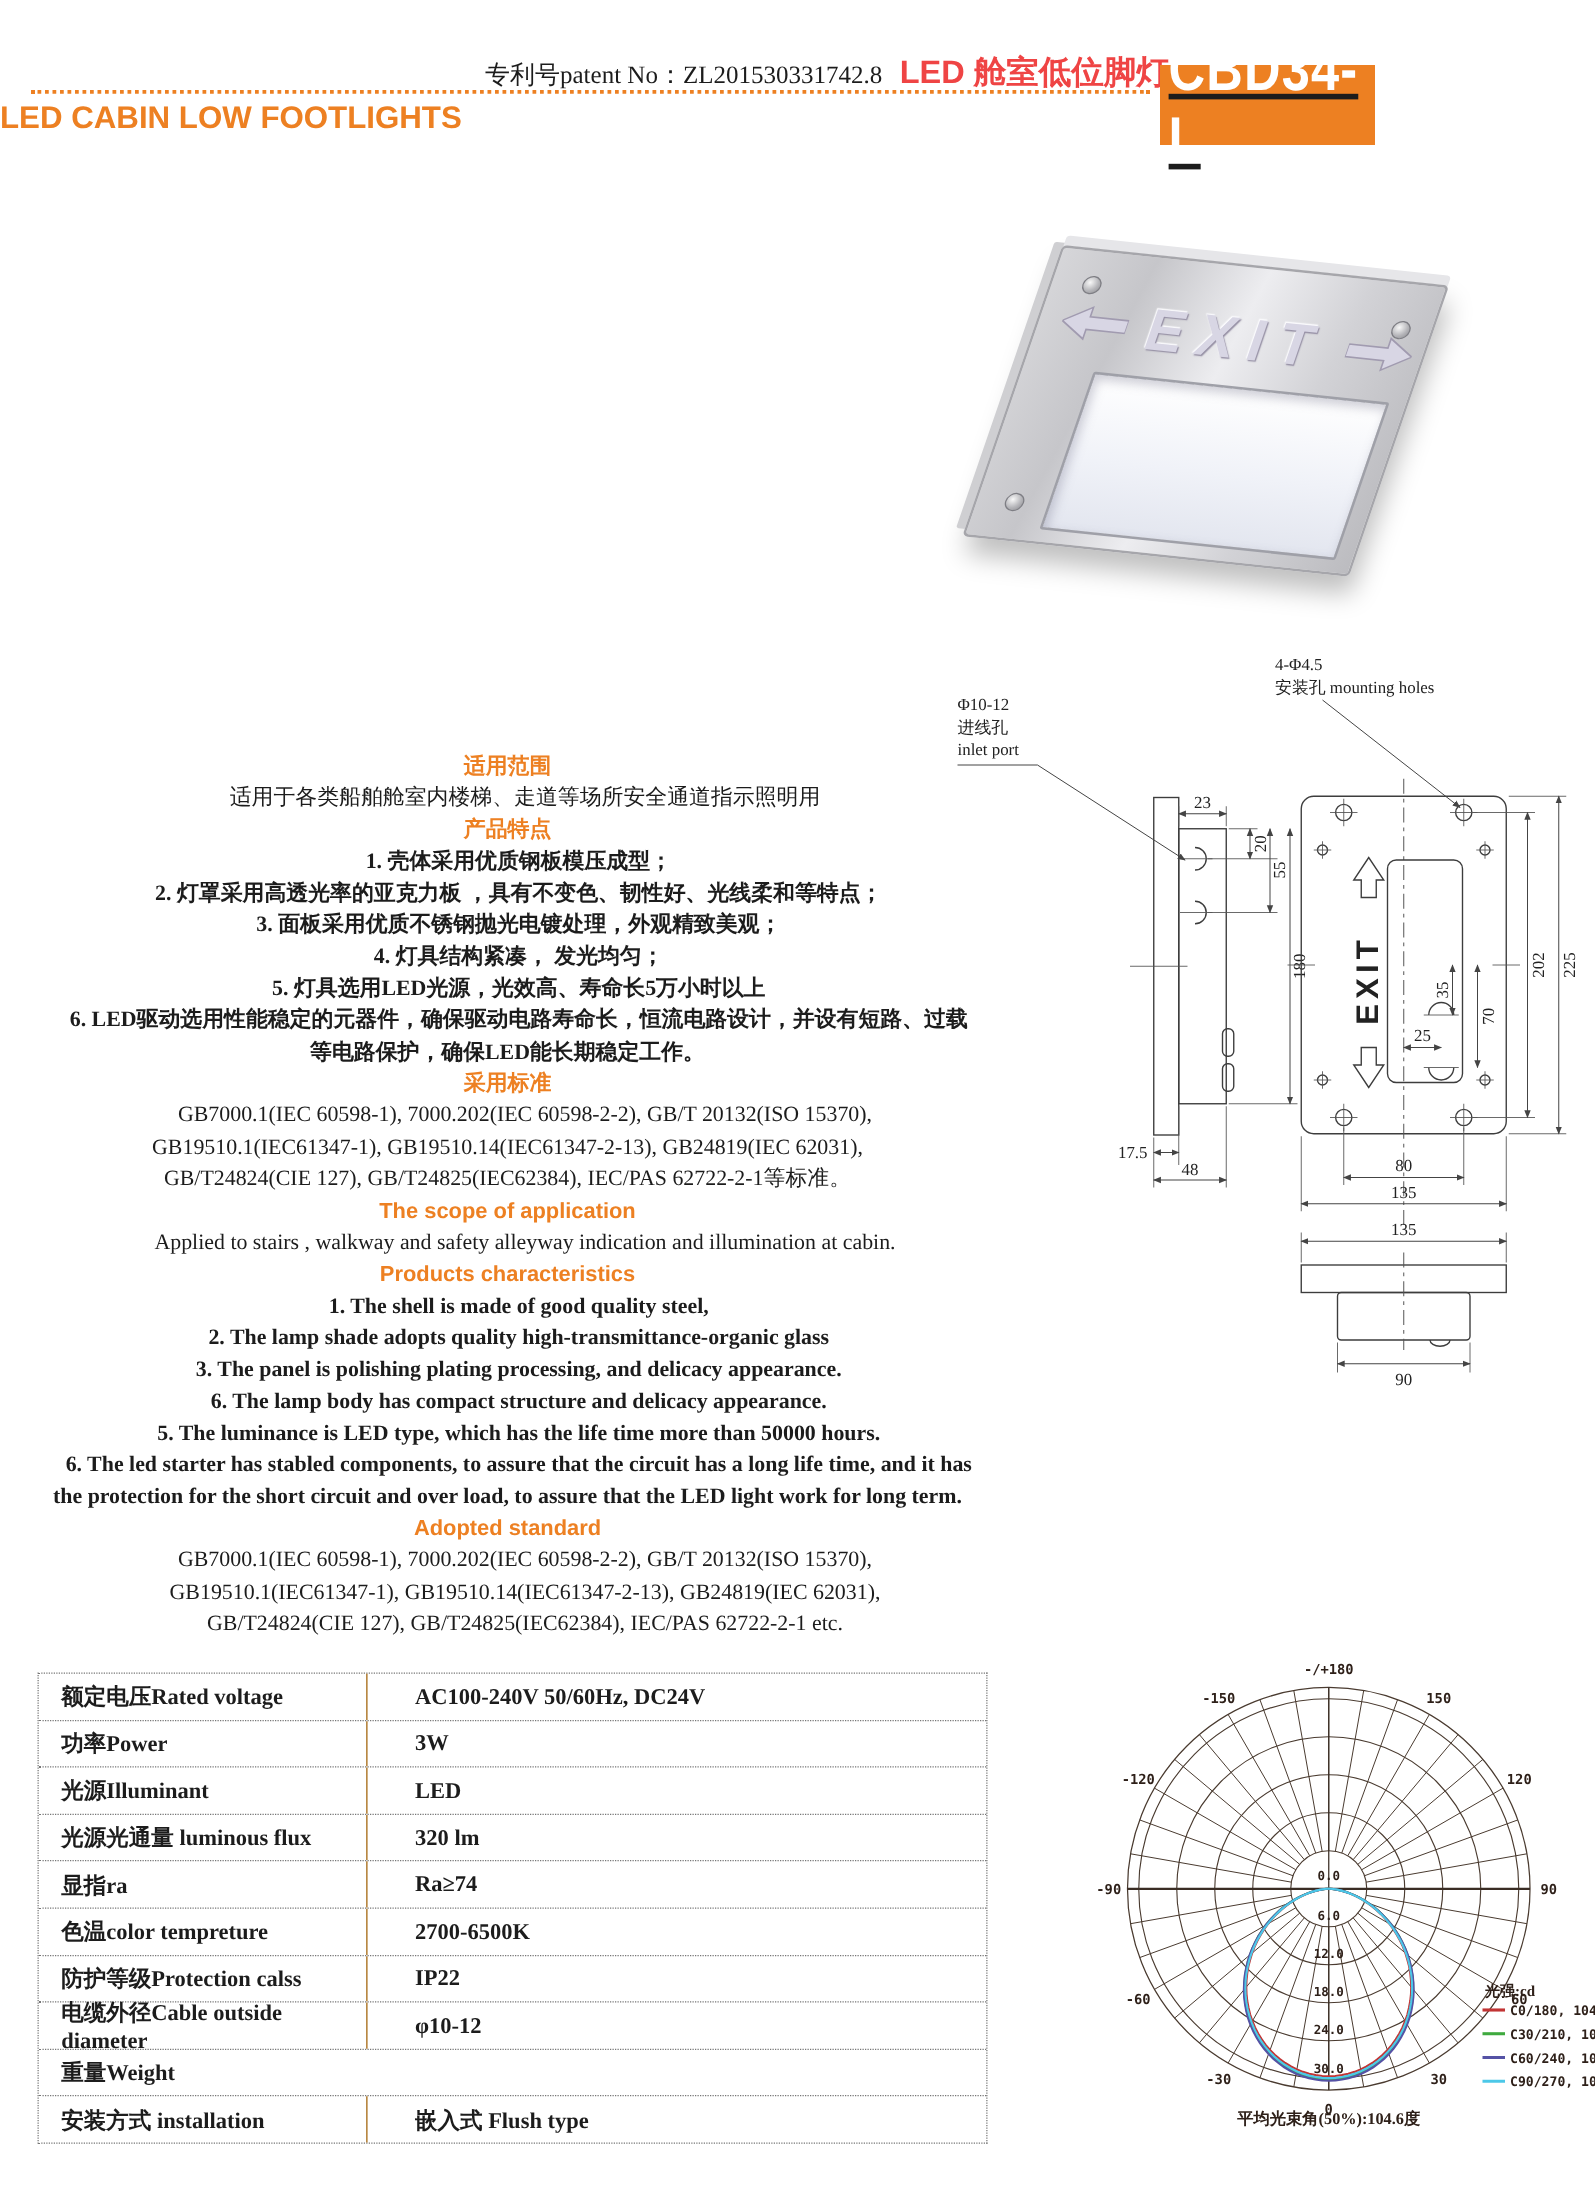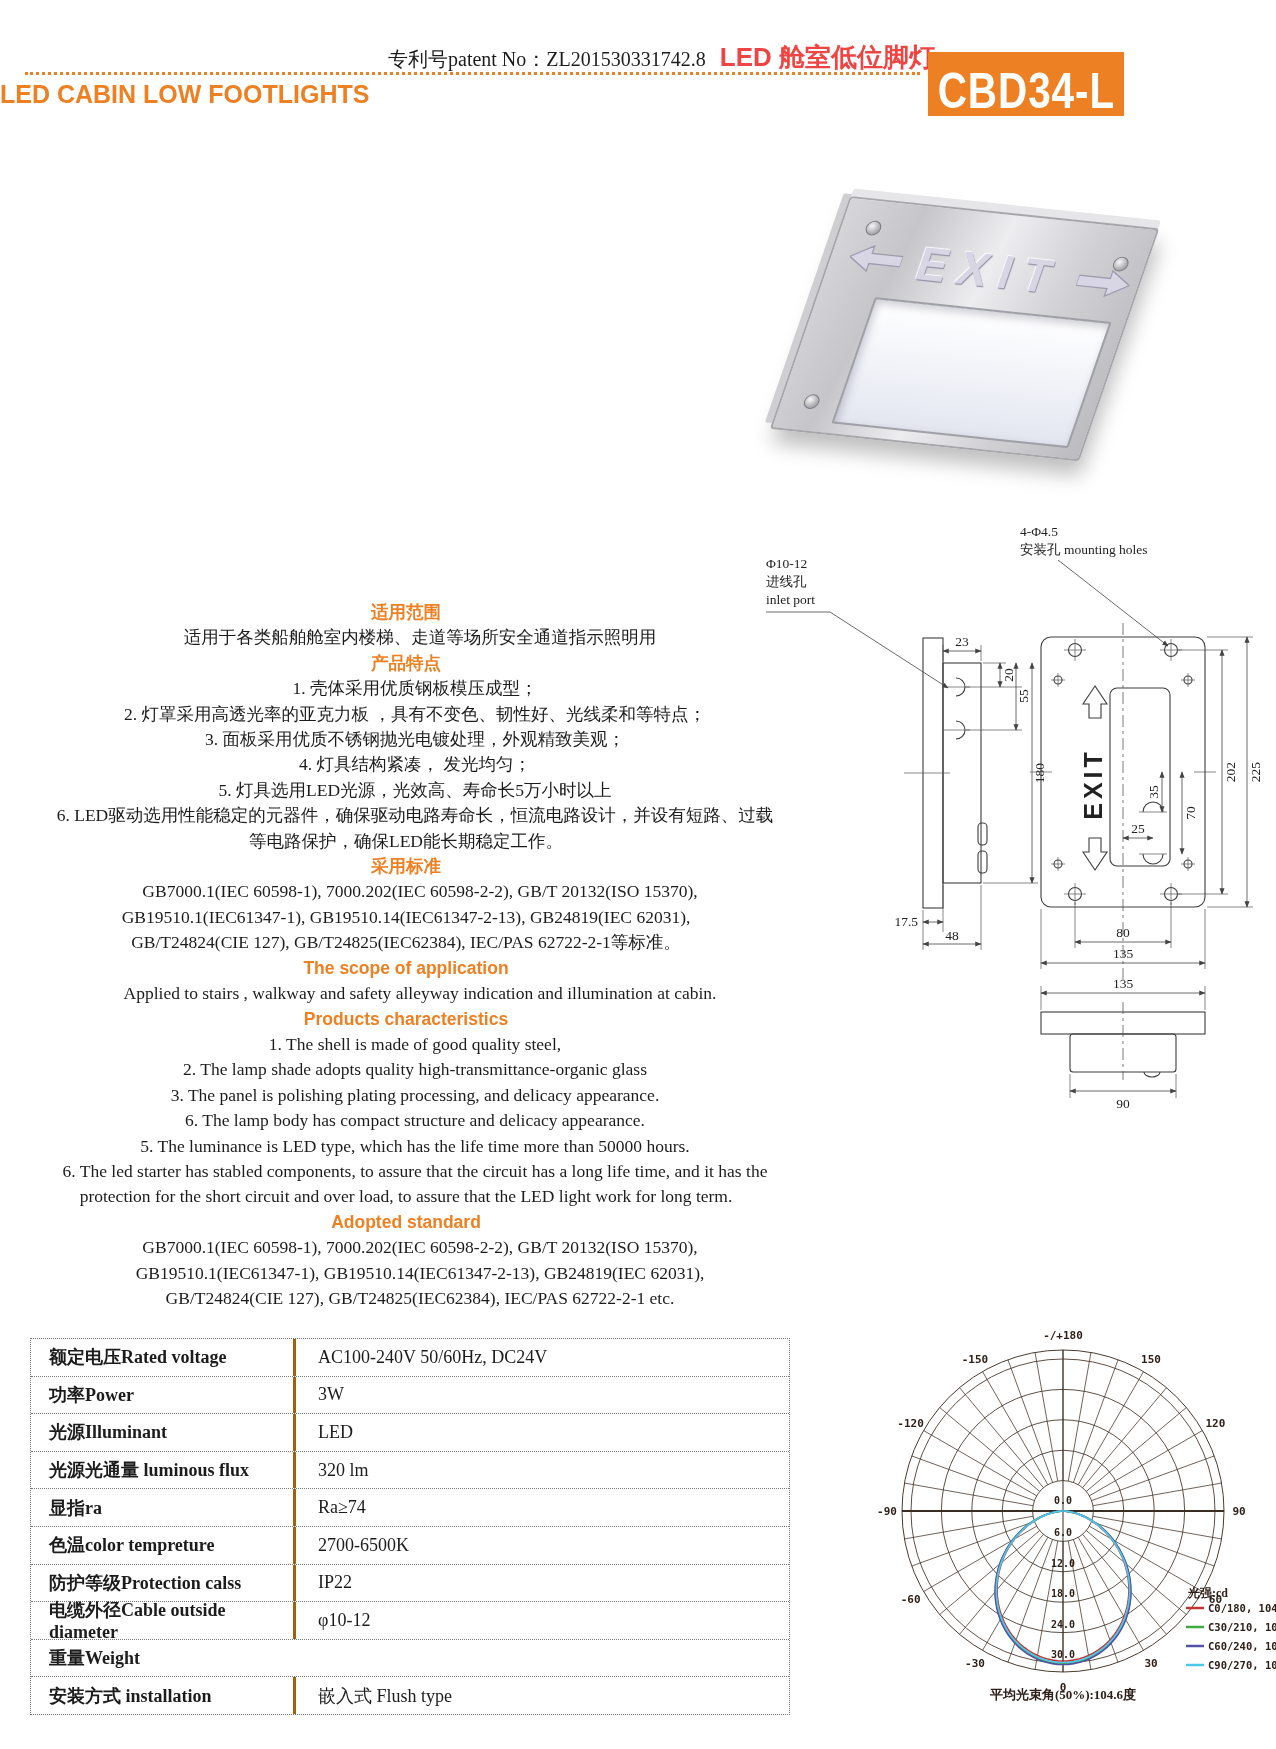--- a/index.html
+++ b/index.html
@@ -5,55 +5,55 @@
   html,body{margin:0;padding:0;background:#888;}
   #page{position:relative;width:1276px;height:1749px;background:#fff;overflow:hidden;
         font-family:"Liberation Serif",serif;color:#1c1c1c;}
   .abs{position:absolute;}
   
   #patentline{left:388px;top:40px;font-size:20px;white-space:nowrap;}
   #patentline .cn-title{color:#ef4444;font-family:Liberation Sans, sans-serif;font-weight:bold;font-size:26px;margin-left:14px;}
   #dotrule{left:25px;top:72px;width:895px;border-bottom:3px dotted #ED8022;}
   #title-en{left:0;top:80px;width:908px;color:#ED8022;font-family:"Liberation Sans",sans-serif;
             font-weight:bold;font-size:25px;}
-  #badge{left:928px;top:52px;width:196px;height:64px;background:#ED8022;display:flex;align-items:flex-end;justify-content:center;}
+  #badge{left:928px;top:52px;width:172px;height:64px;background:#ED8022;display:flex;align-items:center;justify-content:center;text-decoration:underline;}
   #badge span{color:#fff;font-family:"Liberation Sans",sans-serif;font-weight:bold;font-size:44px;letter-spacing:1px;transform:scale(.92,1.12);}
   
   #photo{left:850px;top:196px;width:307px;height:236px;transform:rotate(6deg) skewX(-13deg);transform-origin:top left;
          background:linear-gradient(100deg,#d6d6d9 0%,#c6c6ca 22%,#ededf0 48%,#d2d2d6 72%,#bcbcc0 100%);
          border:2px solid #a6a6ab;border-radius:4px;
          box-shadow:0 -9px 0 -1px #e6e6e9,-9px -4px 0 -2px #cfcfd2,6px 14px 20px rgba(0,0,0,.25);}
   .screw{position:absolute;width:13px;height:13px;border-radius:50%;
          background:radial-gradient(circle at 35% 35%,#f8f8f8,#b6b6ba 55%,#8c8c90);border:1px solid #7e7e84;}
   #exitrow{position:absolute;left:14px;right:4px;top:32px;display:flex;align-items:center;justify-content:center;gap:16px;}
   #exitrow .exit-word{font-family:"Liberation Sans",sans-serif;font-weight:bold;font-size:45px;letter-spacing:11px;
         color:#d8d6e4;text-shadow:1px 1px 1px #938da2,-1px -1px 1px #fdfdff;transform:scaleY(1.05);}
   #lens{position:absolute;left:56px;top:96px;width:234px;height:126px;border:2px solid #9fa0a8;border-radius:2px;
         background:linear-gradient(180deg,#ffffff,#f0f2f8 55%,#e3e6ef);box-shadow:inset 3px 4px 8px rgba(110,110,135,.35);}
   
   #ltext{left:30px;top:600px;width:752px;font-size:17.5px;line-height:25.4px;}
   .ohead{color:#ED8022;font-family:"Liberation Sans",sans-serif;font-weight:bold;font-size:17.5px;line-height:25.4px;}
   .ind1{text-indent:28px;}
-  .item{text-indent:18px;margin:0;}
+  .item{text-indent:18px;margin:0;font-weight:bold;}
   #ltext p{margin:0;text-align:center;}
   .std-cn p:first-child{text-indent:28px;}
   .std-en p{text-indent:28px;}
   
   #draw{left:758px;top:520px;}
   #draw .ln{stroke:#3d3d3d;stroke-width:1.1;fill:none;}
   #draw .thin{stroke:#555;stroke-width:.7;fill:none;}
   #draw .dim{stroke:#444;stroke-width:.8;fill:none;}
   #draw .cl{stroke:#555;stroke-width:.8;fill:none;stroke-dasharray:12 4 3 4;}
   #draw text{font-family:"Liberation Serif",serif;font-size:13.5px;fill:#222;}
   
   #spec{left:30px;top:1338px;width:758px;border:1px dotted #777;}
   .t-row{display:flex;height:36.6px;border-bottom:1px dotted #777;align-items:center;font-size:18px;}
   .t-row:last-child{border-bottom:none;}
   .t-label{width:262px;padding-left:18px;box-sizing:border-box;font-weight:bold;}
-  .t-value{flex:1;border-left:3px solid #a16207;padding-left:22px;align-self:stretch;display:flex;align-items:center;}
+  .t-value{flex:1;border-left:1px solid #a16207;padding-left:38px;align-self:stretch;display:flex;align-items:center;font-weight:bold;}
   
   #polar{left:850px;top:1320px;}
   #polar text{fill:#2e2019;}
 </style>
 </head>
 <body>
 
 <div id="page">
 
   <div class="abs" id="patentline">

